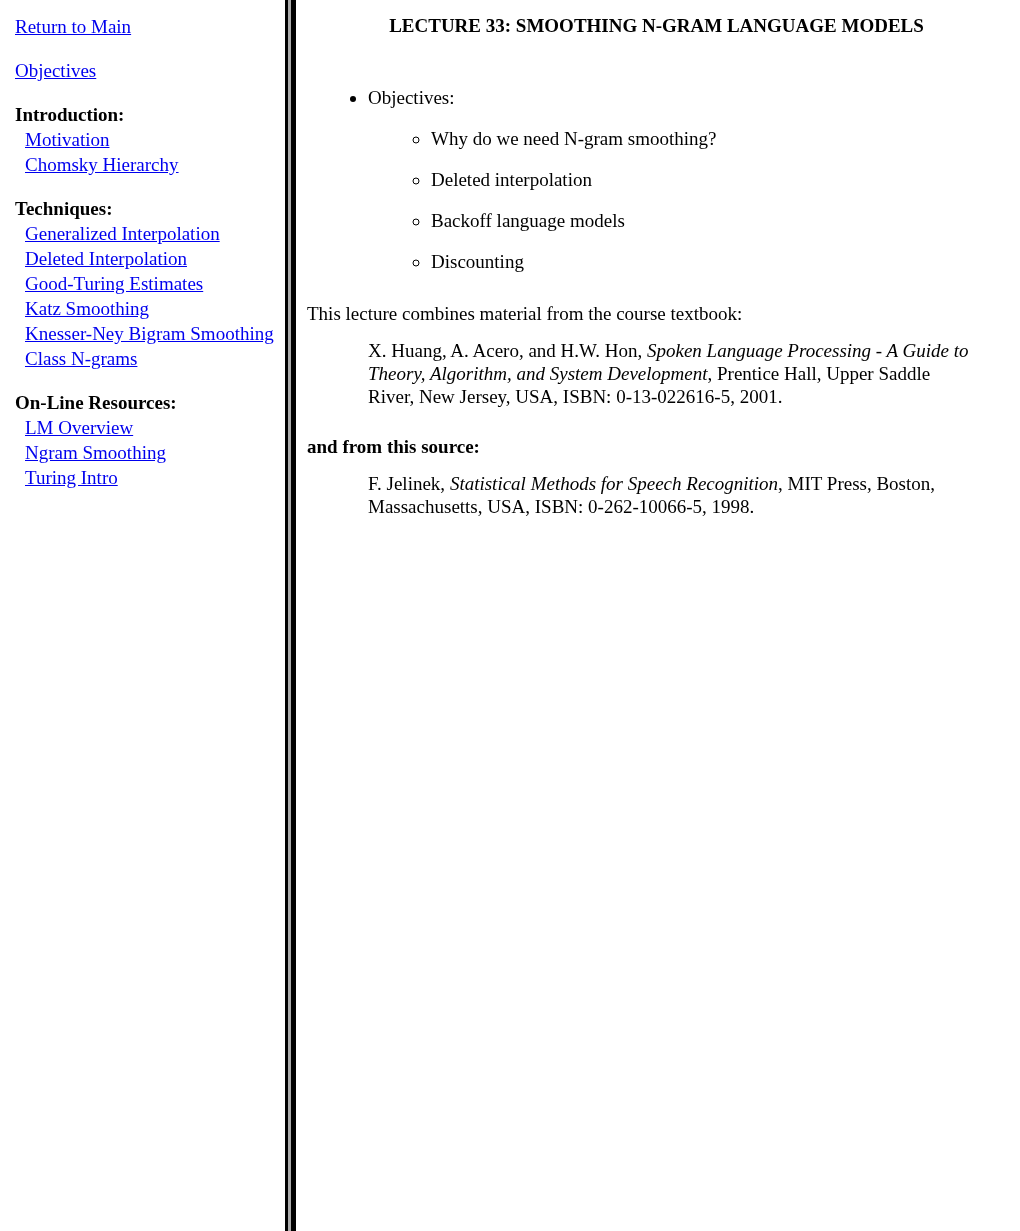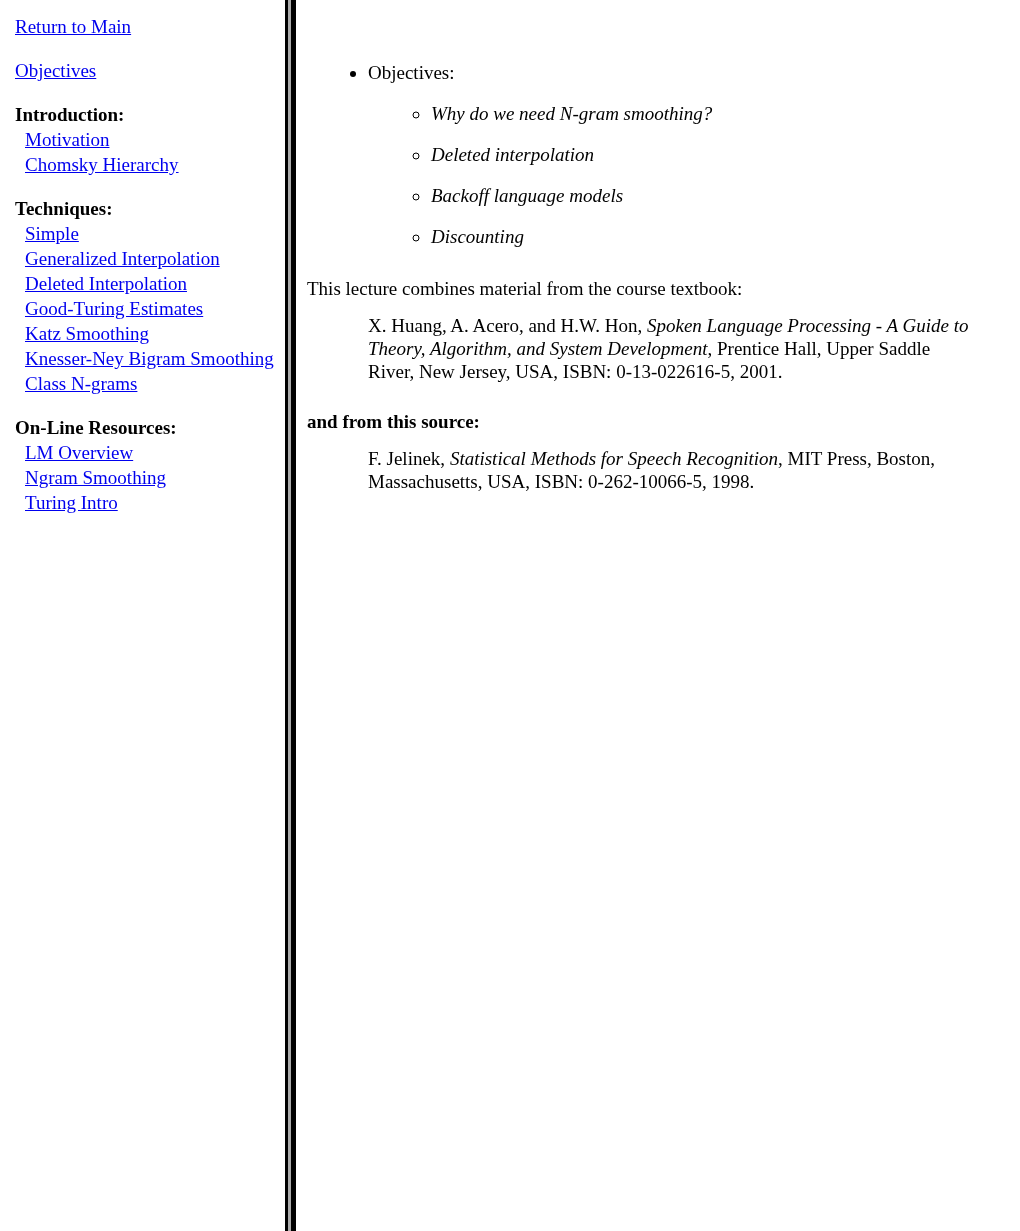--- a/index.html
+++ b/index.html
@@ -60,21 +60,21 @@
     list-style: disc;
     margin: 48px 0 0 0;
     padding: 0 0 0 61px;
     line-height: 23px;
   }
   ul.lvl2 {
     list-style: circle;
     margin: 18px 0 0 0;
     padding: 0 0 0 63px;
   }
-  ul.lvl2 li { margin: 4px 0 18px 0; line-height: 23px; font-style: italic; }
+  ul.lvl2 li { margin: 4px 0 18px 0; line-height: 23px; }
   p.para { margin: 29px 0 0 0; line-height: 23px; }
   p.para-src { margin: 27px 0 0 0; line-height: 23px; font-weight: bold; }
   blockquote.reference {
     margin: 14px 30px 0 61px;
     max-width: 610px;
     line-height: 23px;
   }
   blockquote.reference i { font-style: italic; }
 </style>
 </head>
@@ -97,23 +97,20 @@
       <div class="nav-line">
         <a href="#">Motivation</a>
       </div>
       <div class="nav-line">
         <a href="#">Chomsky Hierarchy</a>
       </div>
     </div>
 
     <div class="nav-group">
       <div class="nav-heading">Techniques:</div>
-      <div class="nav-line">
-        <a href="#">Simple</a>
-      </div>
       <div class="nav-line">
         <a href="#">Generalized Interpolation</a>
       </div>
       <div class="nav-line">
         <a href="#">Deleted Interpolation</a>
       </div>
       <div class="nav-line">
         <a href="#">Good-Turing Estimates</a>
       </div>
       <div class="nav-line">
@@ -139,20 +136,21 @@
         <a href="#">Turing Intro</a>
       </div>
     </div>
 
   </div>
 
   <div class="divider"></div>
 
   <div class="main">
 
+    <div class="page-title">LECTURE 33: SMOOTHING N-GRAM LANGUAGE MODELS</div>
 
     <ul class="lvl1">
       <li>
         <span>Objectives:</span>
         <ul class="lvl2">
           <li>
             <span>Why do we need N-gram smoothing?</span>
           </li>
           <li>
             <span>Deleted interpolation</span>

